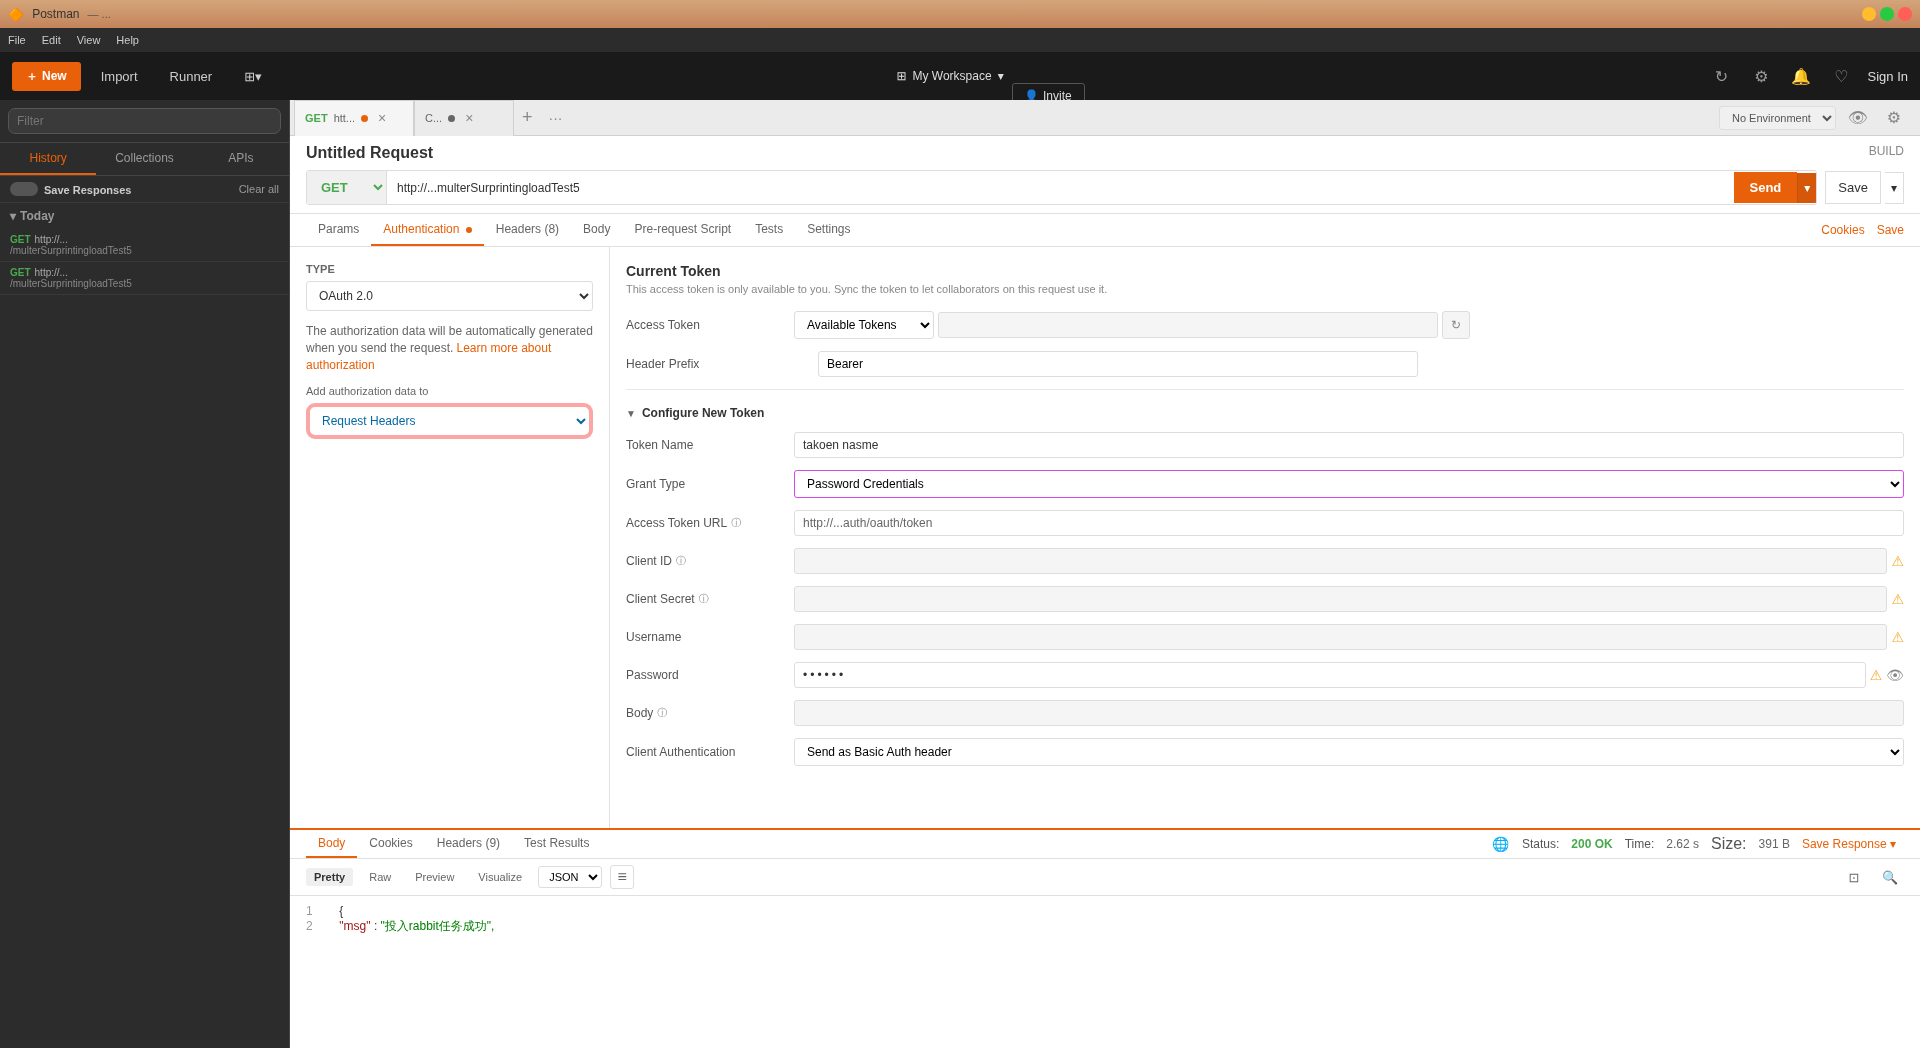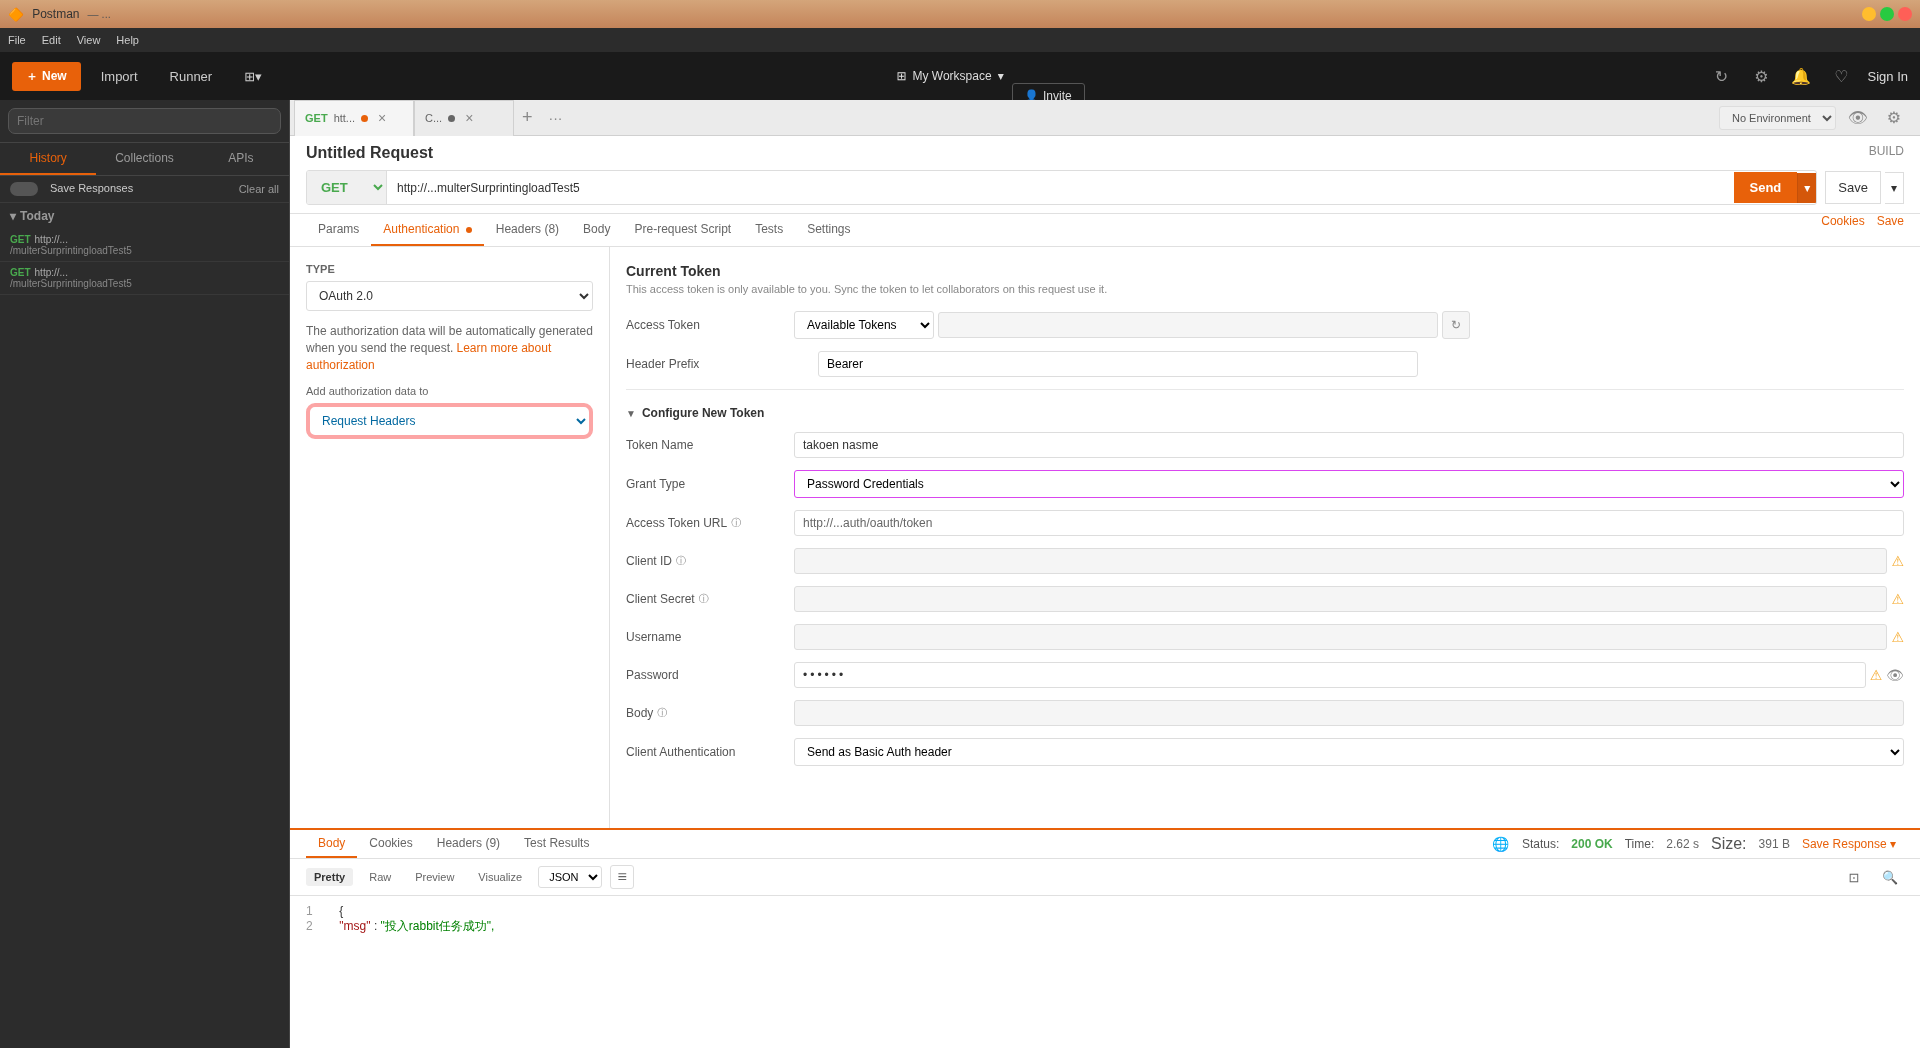--- a/index.html
+++ b/index.html
@@ -322,20 +322,21 @@
       border: 1px solid #ddd;
       border-left: none;
       padding: 8px 6px;
       cursor: pointer;
       color: #333;
     }
 
     
     .request-nav {
       display: flex;
+      align-items: center;
       border-bottom: 1px solid #e0e0e0;
       background: white;
       padding: 0 16px;
     }
     .req-tab {
       padding: 8px 12px;
       color: #666;
       cursor: pointer;
       font-size: 12px;
       border-bottom: 2px solid transparent;
@@ -647,21 +648,21 @@
   <div id="sidebar">
     <div class="sidebar-search">
       <input type="text" placeholder="Filter" style="">
     </div>
     <div class="sidebar-tabs">
       <div class="sidebar-tab active">History</div>
       <div class="sidebar-tab">Collections</div>
       <div class="sidebar-tab">APIs</div>
     </div>
     <div class="save-responses">
-      <div style="display:flex;align-items:flex-start;gap:12px;">
+      <div style="display:flex;align-items:flex-end;gap:6px;font-weight:bold;">
         <div class="toggle-switch"></div>
         <span>Save Responses</span>
       </div>
       <button class="clear-all">Clear all</button>
     </div>
     <div class="sidebar-section-header">
       <span>▾</span>
       <span>Today</span>
     </div>
     <div class="history-item">

